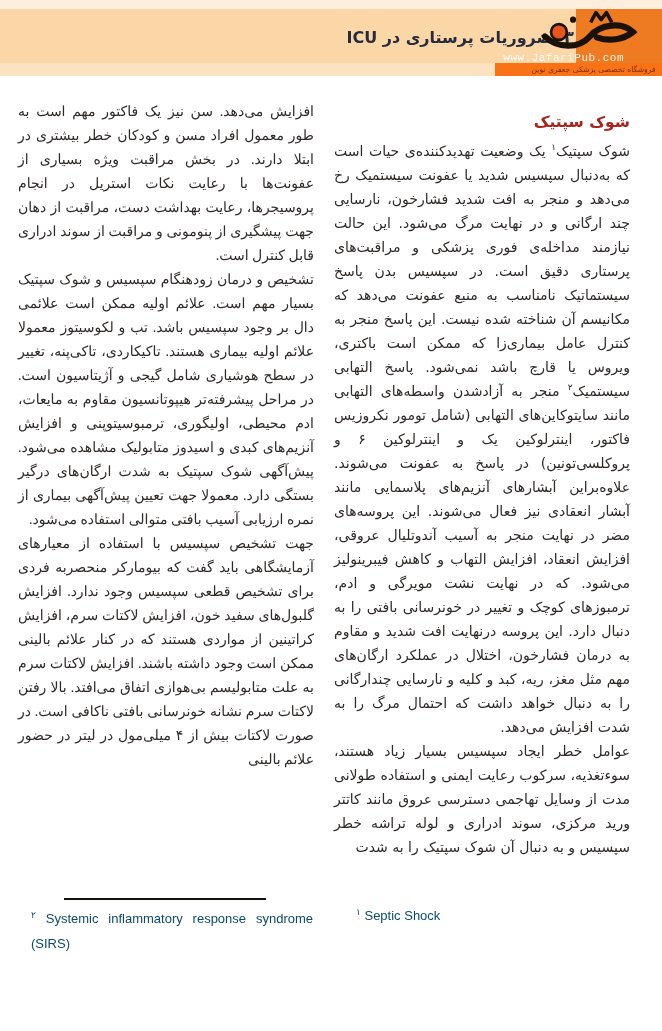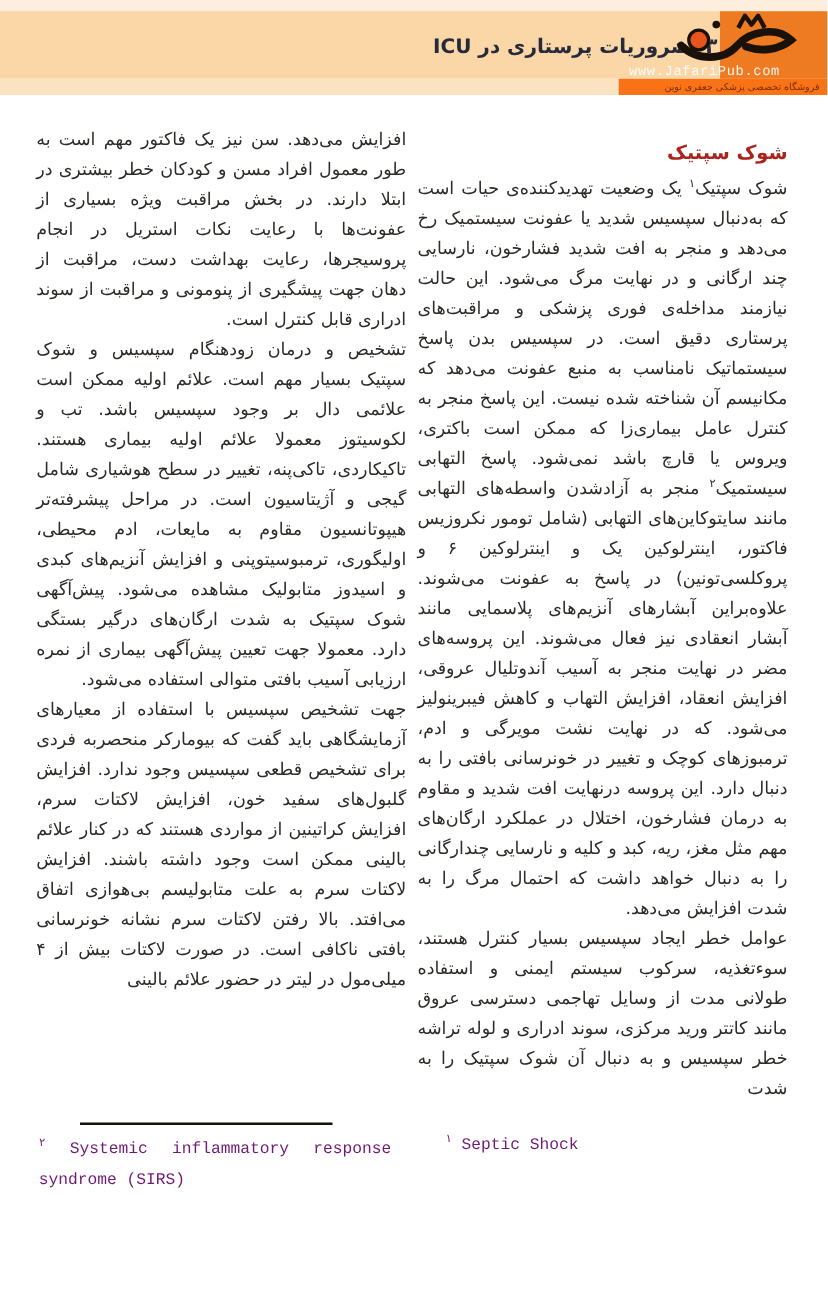--- a/index.html
+++ b/index.html
@@ -37,37 +37,37 @@
   }
 
   
   .col {
     position:absolute; width:296px;
     direction:rtl; text-align:justify;
     font-size:14px; line-height:24px; color:#2e2a28;
   }
   .col p { margin:0; }
   .col-right { right:32px; top:112px;margin-left:36px; }
-  .col-left  { left:29px;  top:100px; }
+  .col-left  { left:18px;  top:100px;font-family:Liberation Serif, serif; }
   h2.red-heading {
     margin:0 0 7px 0;
     color:#a8241c; font-size:15.5px; line-height:20px; font-weight:bold;
   }
   h2.red-heading.inner { margin:16px 0 10px 0; }
   sup.fn-ref { font-size:9px; line-height:0; vertical-align:super; }
 
   
   .footnote-rule {
     position:absolute; left:64px; top:898px; width:202px; height:0;
     border-top:2px solid #14100c;
   }
   .footnote {
     position:absolute; direction:ltr;
-    font-family:Liberation Mono, monospace;
-    font-size:13px; line-height:25px; color:#701a75;
+    font-family:Liberation Sans, sans-serif;
+    font-size:13px; line-height:25px; color:#0c4a6e;
   }
   .footnote-left  { left:31px; top:906px; width:282px; text-align:justify; }
   .footnote-right { left:356px; top:903px; white-space:nowrap; }
 </style>
 </head>
 <body>
 
 <div class="header">
   <div class="band-top"></div>
   <div class="band-main"></div>
@@ -87,21 +87,21 @@
     <path d="M58 14 l6 -11 l6 8 l6 -8 l6 11" fill="none" stroke="#1a1208" stroke-width="4" stroke-linejoin="round"></path>
     <circle cx="22" cy="25" r="9" fill="#e8541d" stroke="#1a1208" stroke-width="3"></circle>
     <circle cx="38" cy="11" r="3.5" fill="#1a1208"></circle>
   </svg>
   <div class="site-url">www.JafariPub.com</div>
 </div>
 
 <div class="col col-right">
   <h2 class="red-heading">شوک سپتیک</h2>
   <p><span>شوک سپتیک</span><sup class="fn-ref">۱</sup><span> یک وضعیت تهدیدکننده‌ی حیات است که به‌دنبال سپسیس شدید یا عفونت سیستمیک رخ می‌دهد و منجر به افت شدید فشارخون، نارسایی چند ارگانی و در نهایت مرگ می‌شود. این حالت نیازمند مداخله‌ی فوری پزشکی و مراقبت‌های پرستاری دقیق است. در سپسیس بدن پاسخ سیستماتیک نامناسب به منبع عفونت می‌دهد که مکانیسم آن شناخته شده نیست. این پاسخ منجر به کنترل عامل بیماری‌زا که ممکن است باکتری، ویروس یا قارچ باشد نمی‌شود. پاسخ التهابی سیستمیک</span><sup class="fn-ref">۲</sup><span> منجر به آزادشدن واسطه‌های التهابی مانند سایتوکاین‌های التهابی (شامل تومور نکروزیس فاکتور، اینترلوکین یک و اینترلوکین ۶ و پروکلسی‌تونین) در پاسخ به عفونت می‌شوند. علاوه‌براین آبشارهای آنزیم‌های پلاسمایی مانند آبشار انعقادی نیز فعال می‌شوند. این پروسه‌های مضر در نهایت منجر به آسیب آندوتلیال عروقی، افزایش انعقاد، افزایش التهاب و کاهش فیبرینولیز می‌شود. که در نهایت نشت مویرگی و ادم، ترمبوزهای کوچک و تغییر در خونرسانی بافتی را به دنبال دارد. این پروسه درنهایت افت شدید و مقاوم به درمان فشارخون، اختلال در عملکرد ارگان‌های مهم مثل مغز، ریه، کبد و کلیه و نارسایی چندارگانی را به دنبال خواهد داشت که احتمال مرگ را به شدت افزایش می‌دهد.</span></p>
-  <p>عوامل خطر ایجاد سپسیس بسیار کنترل هستند، سوءتغذیه، سرکوب سیستم ایمنی و استفاده طولانی مدت از وسایل تهاجمی دسترسی عروق مانند کاتتر ورید مرکزی، سوند ادراری و لوله تراشه خطر سپسیس و به دنبال آن شوک سپتیک را به شدت</p>
+  <p>عوامل خطر ایجاد سپسیس بسیار زیاد هستند، سوءتغذیه، سرکوب رعایت ایمنی و استفاده طولانی مدت از وسایل تهاجمی دسترسی عروق مانند کاتتر ورید مرکزی، سوند ادراری و لوله تراشه خطر سپسیس و به دنبال آن شوک سپتیک را به شدت</p>
 </div>
 
 <div class="col col-left">
   <p>افزایش می‌دهد. سن نیز یک فاکتور مهم است به طور معمول افراد مسن و کودکان خطر بیشتری در ابتلا دارند. در بخش مراقبت ویژه بسیاری از عفونت‌ها با رعایت نکات استریل در انجام پروسیجرها، رعایت بهداشت دست، مراقبت از دهان جهت پیشگیری از پنومونی و مراقبت از سوند ادراری قابل کنترل است.</p>
   <p>تشخیص و درمان زودهنگام سپسیس و شوک سپتیک بسیار مهم است. علائم اولیه ممکن است علائمی دال بر وجود سپسیس باشد. تب و لکوسیتوز معمولا علائم اولیه بیماری هستند. تاکیکاردی، تاکی‌پنه، تغییر در سطح هوشیاری شامل گیجی و آژیتاسیون است. در مراحل پیشرفته‌تر هیپوتانسیون مقاوم به مایعات، ادم محیطی، اولیگوری، ترمبوسیتوپنی و افزایش آنزیم‌های کبدی و اسیدوز متابولیک مشاهده می‌شود. پیش‌آگهی شوک سپتیک به شدت ارگان‌های درگیر بستگی دارد. معمولا جهت تعیین پیش‌آگهی بیماری از نمره ارزیابی آسیب بافتی متوالی استفاده می‌شود.</p>
   <p>جهت تشخیص سپسیس با استفاده از معیارهای آزمایشگاهی باید گفت که بیومارکر منحصربه فردی برای تشخیص قطعی سپسیس وجود ندارد. افزایش گلبول‌های سفید خون، افزایش لاکتات سرم، افزایش کراتینین از مواردی هستند که در کنار علائم بالینی ممکن است وجود داشته باشند. افزایش لاکتات سرم به علت متابولیسم بی‌هوازی اتفاق می‌افتد. بالا رفتن لاکتات سرم نشانه خونرسانی بافتی ناکافی است. در صورت لاکتات بیش از ۴ میلی‌مول در لیتر در حضور علائم بالینی</p>
 </div>
 
 <div class="footnote-rule"></div>
 

